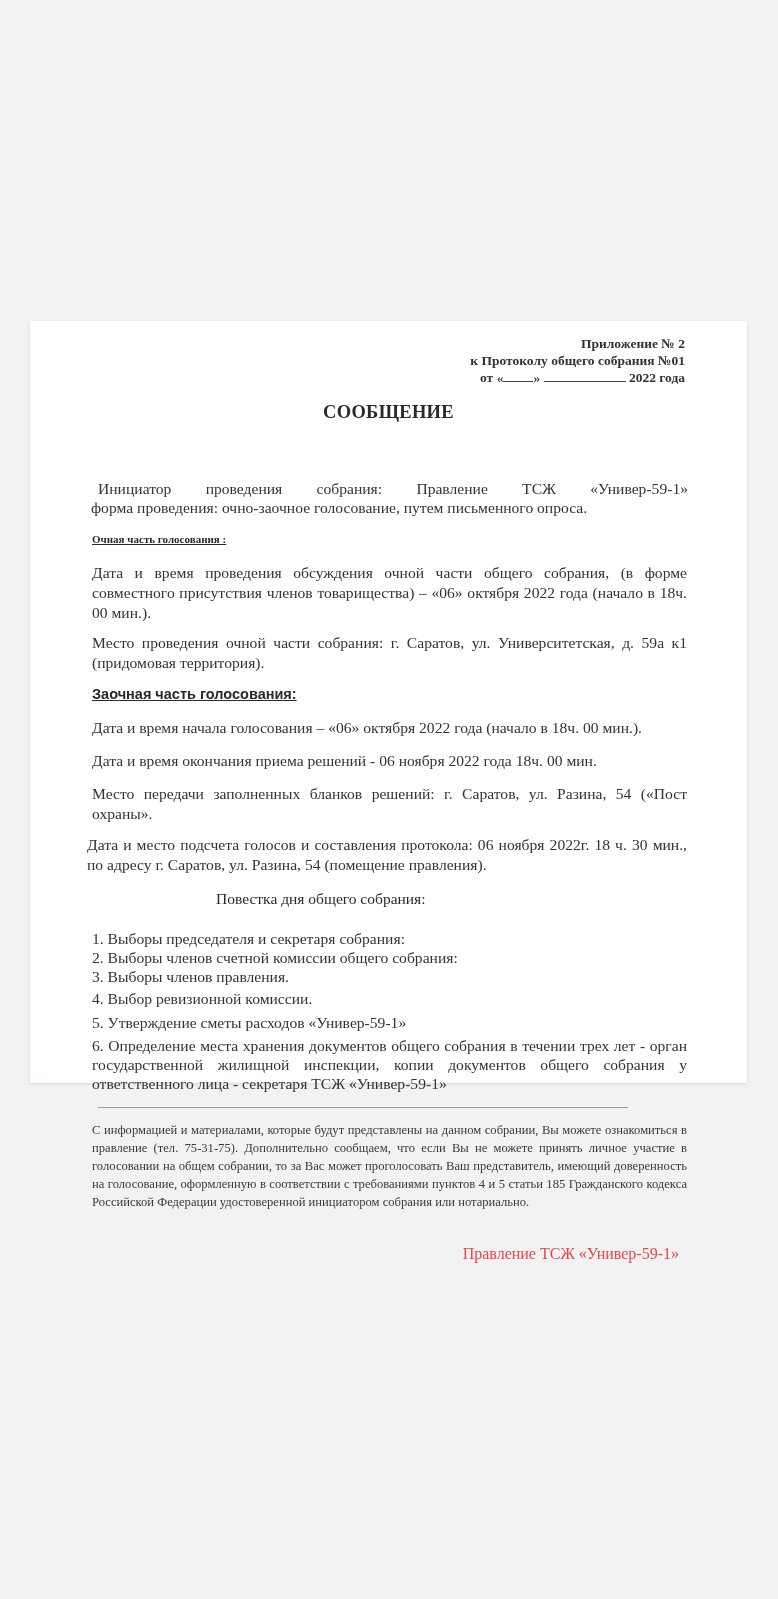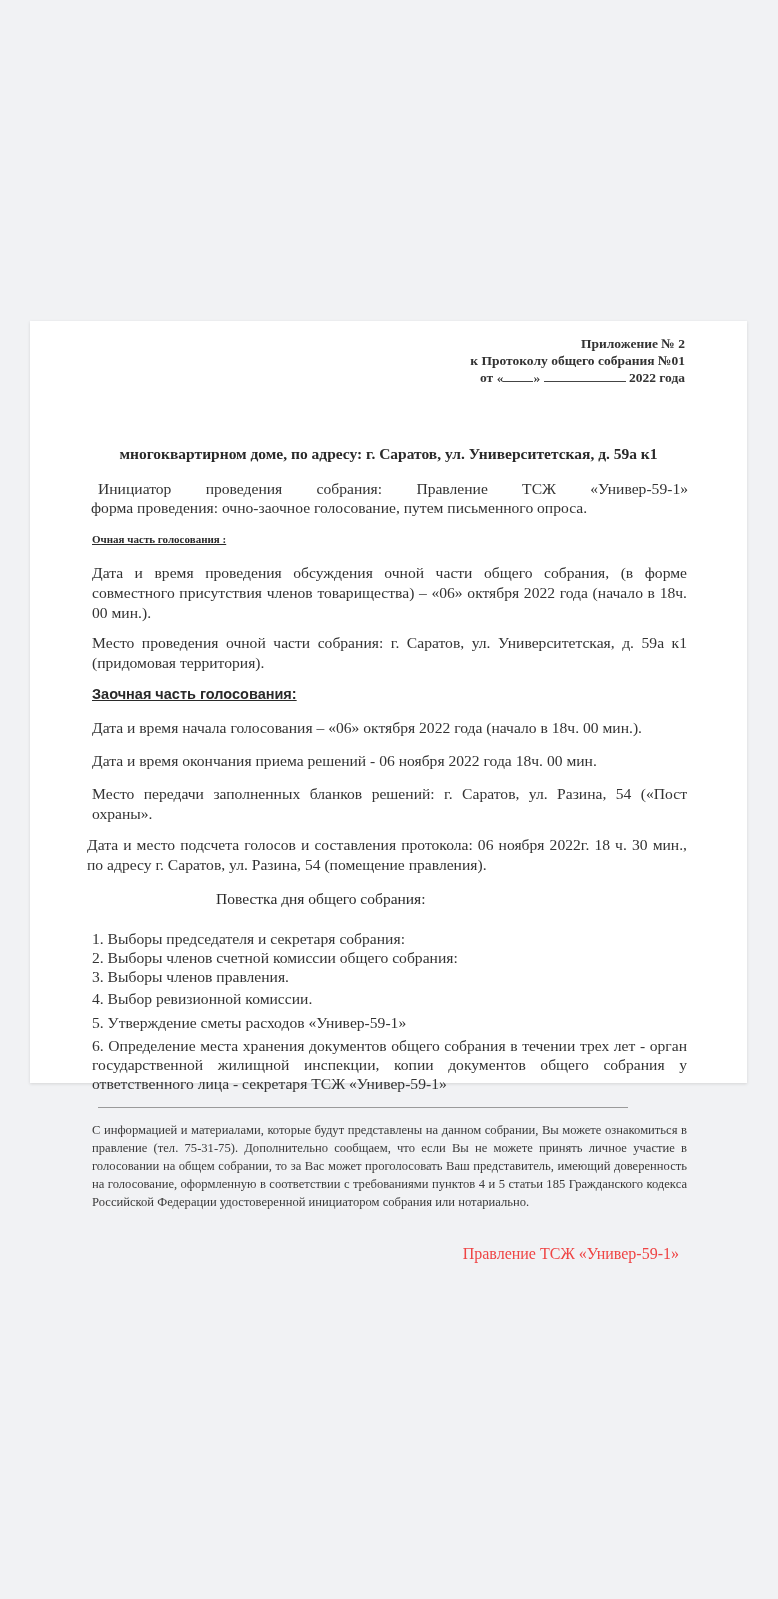--- a/index.html
+++ b/index.html
@@ -115,21 +115,21 @@
   <div class="abs appendix" style="top:14px;">
     <div>Приложение № 2</div>
     <div>к Протоколу общего собрания №01</div>
     <div>
       <span>от «</span><span class="blank-line" style="width:30px;"></span><span>»</span>
       <span class="blank-line" style="width:82px;"></span>
       <span>2022 года</span>
     </div>
   </div>
 
-  <div class="abs subtitle" style="top:123px;">многоквартирном доме, по адресу: г. Саратов, ул. Университетская, д. 59а к1</div>
+  <div class="abs title" style="top:81px;">СООБЩЕНИЕ</div>
 
   <div class="abs para" style="top:158px; left:68px; width:590px; text-align:justify; text-align-last:justify; white-space:normal;">Инициатор проведения собрания: Правление ТСЖ «Универ-59-1»</div>
   <div class="abs para" style="top:177px; left:61px;">форма проведения: очно-заочное голосование, путем письменного опроса.</div>
 
   <div class="abs section-heading" style="top:212px; left:62px;">Очная часть голосования :</div>
   <div class="abs para justify" style="top:242px; left:62px; width:595px;">Дата и время проведения обсуждения очной части общего собрания, (в форме совместного присутствия членов товарищества) – «06» октября 2022 года (начало в 18ч. 00 мин.).</div>
   <div class="abs para justify" style="top:312px; left:62px; width:595px;">Место проведения очной части собрания: г. Саратов, ул. Университетская, д. 59а к1 (придомовая территория).</div>
 
   <div class="abs section-heading sans" style="top:365px; left:62px;text-align:right;">Заочная часть голосования:</div>
   <div class="abs para" style="top:397px; left:62px;">Дата и время начала голосования – «06» октября 2022 года (начало в 18ч. 00 мин.).</div>

